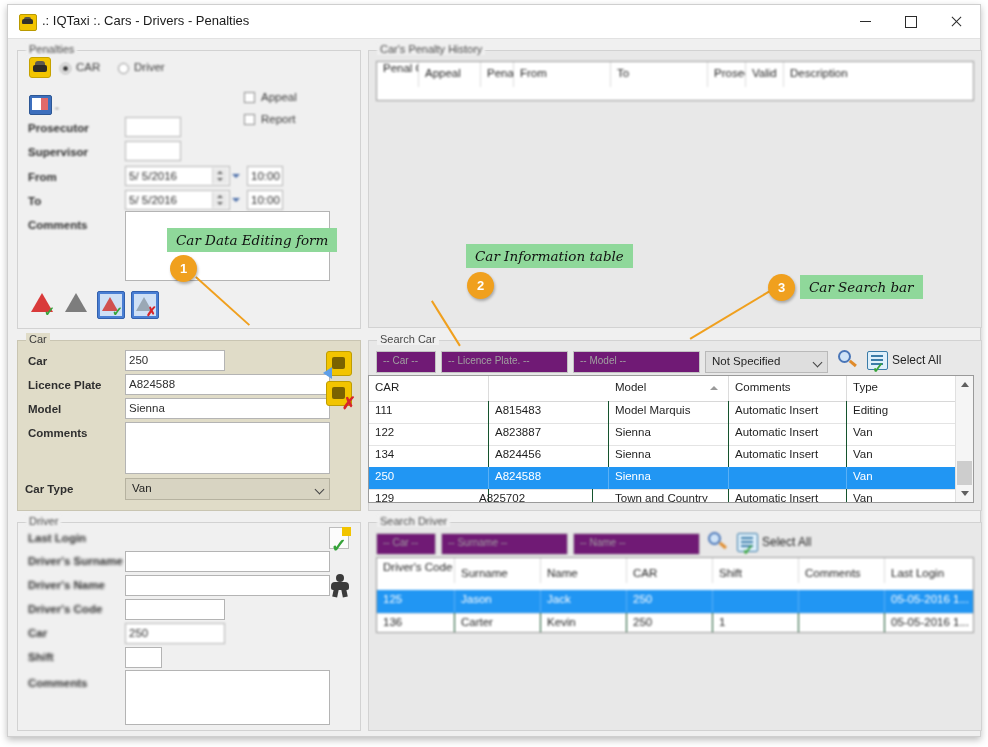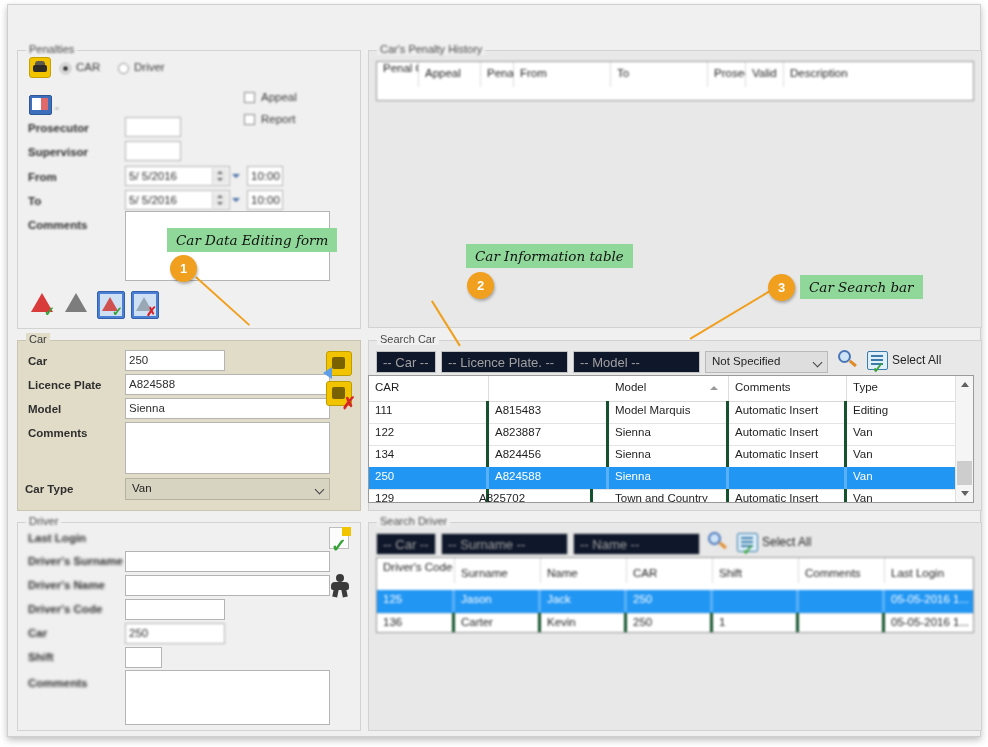--- a/index.html
+++ b/index.html
@@ -201,21 +201,21 @@
   .th.two { padding-top:1px; line-height:11px; }
   .sortarrow {
     position:absolute; right:10px; top:10px; width:0; height:0;
     border-left:4px solid transparent; border-right:4px solid transparent;
     border-bottom:4px solid #9a9a9a;
   }
   .trow { position:absolute; left:0; right:0; height:22px; border-bottom:1px solid #e4e4e4; }
   .trow.sel { background:#2196f3; }
   .td {
     position:absolute; top:0; height:22px; box-sizing:border-box;
-    border-right:3px solid #14532d; font-size:11.5px; color:#1f1f1f;
+    border-right:1px solid #14532d; font-size:11.5px; color:#1f1f1f;
     padding:3px 0 0 6px; white-space:nowrap; overflow:hidden;
   }
   .trow.sel .td { color:#fff; border-right-color:#59b0f6; }
 
   .vscroll { position:absolute; right:0; top:0; width:17px; bottom:0; background:#f5f5f5; border-left:1px solid #e0e0e0; }
   .vscroll .up, .vscroll .dn { position:absolute; left:0; width:17px; height:17px; }
   .vscroll .up { top:0; } .vscroll .dn { bottom:0; }
   .vscroll .up:after, .vscroll .dn:after {
     content:""; position:absolute; left:5px; width:0; height:0;
     border-left:4px solid transparent; border-right:4px solid transparent;
@@ -224,22 +224,22 @@
   .vscroll .dn:after { bottom:6px; border-top:5px solid #606060; }
   .vscroll .thumb { position:absolute; left:1px; width:15px; background:#cdcdcd; }
 
   
   #scar-panel { left:360px; top:328px; width:614px; height:178px; }
   #scar-panel > .gbox { background:#e8e8e8; }
   #sdrv-panel { left:360px; top:510px; width:614px; height:216px; }
   #sdrv-panel > .gbox { background:#e8e8e8; }
 
   .sfield {
-    position:absolute; background:#0f172a; border:1px solid #c2c2c2;
-    box-sizing:border-box; font-size:13px; color:#a0a0a0;
+    position:absolute; background:#701a75; border:1px solid #c2c2c2;
+    box-sizing:border-box; font-size:10px; color:#a0a0a0;
     padding:3px 0 0 6px; height:22px; white-space:nowrap; overflow:hidden;
   }
   .combo {
     position:absolute; background:#dedede; border:1px solid #b9b9b9;
     box-sizing:border-box; height:22px; font-size:11.5px; color:#1f1f1f;
     padding:3px 0 0 6px;
   }
   .combo .cv { position:absolute; right:5px; top:7px; width:8px; height:8px; }
   .combo .cv:after {
     content:""; position:absolute; left:0; top:0; width:6px; height:6px;
@@ -276,20 +276,37 @@
     text-align:center; line-height:27px; z-index:31;
     box-shadow:1px 2px 3px rgba(0,0,0,0.28);
   }
   .callout-line { position:absolute; background:#f0a01e; height:1.6px; transform-origin:0 50%; z-index:29; }
 </style>
 </head>
 <body>
 
 <div class="window">
 
+  <div class="titlebar">
+    <div class="title-icon">
+      <div class="car2"></div>
+        <div class="car"></div>
+    </div>
+    <div class="title-text">.: IQTaxi :.  Cars - Drivers - Penalties</div>
+    <div class="wbtn wbtn-min">
+        <div class="g"></div>
+      </div>
+    <div class="wbtn wbtn-max">
+        <div class="g"></div>
+      </div>
+    <div class="wbtn wbtn-close">
+        <div class="g1"></div>
+        <div class="g2"></div>
+      </div>
+  </div>
 
   <div class="grp" id="pen-panel">
     <div class="gbox"></div>
     <div class="glabel blur-lite">Penalties</div>
 
     <div class="pen-caricon">
         <b></b>
         <i></i>
       </div>
 

